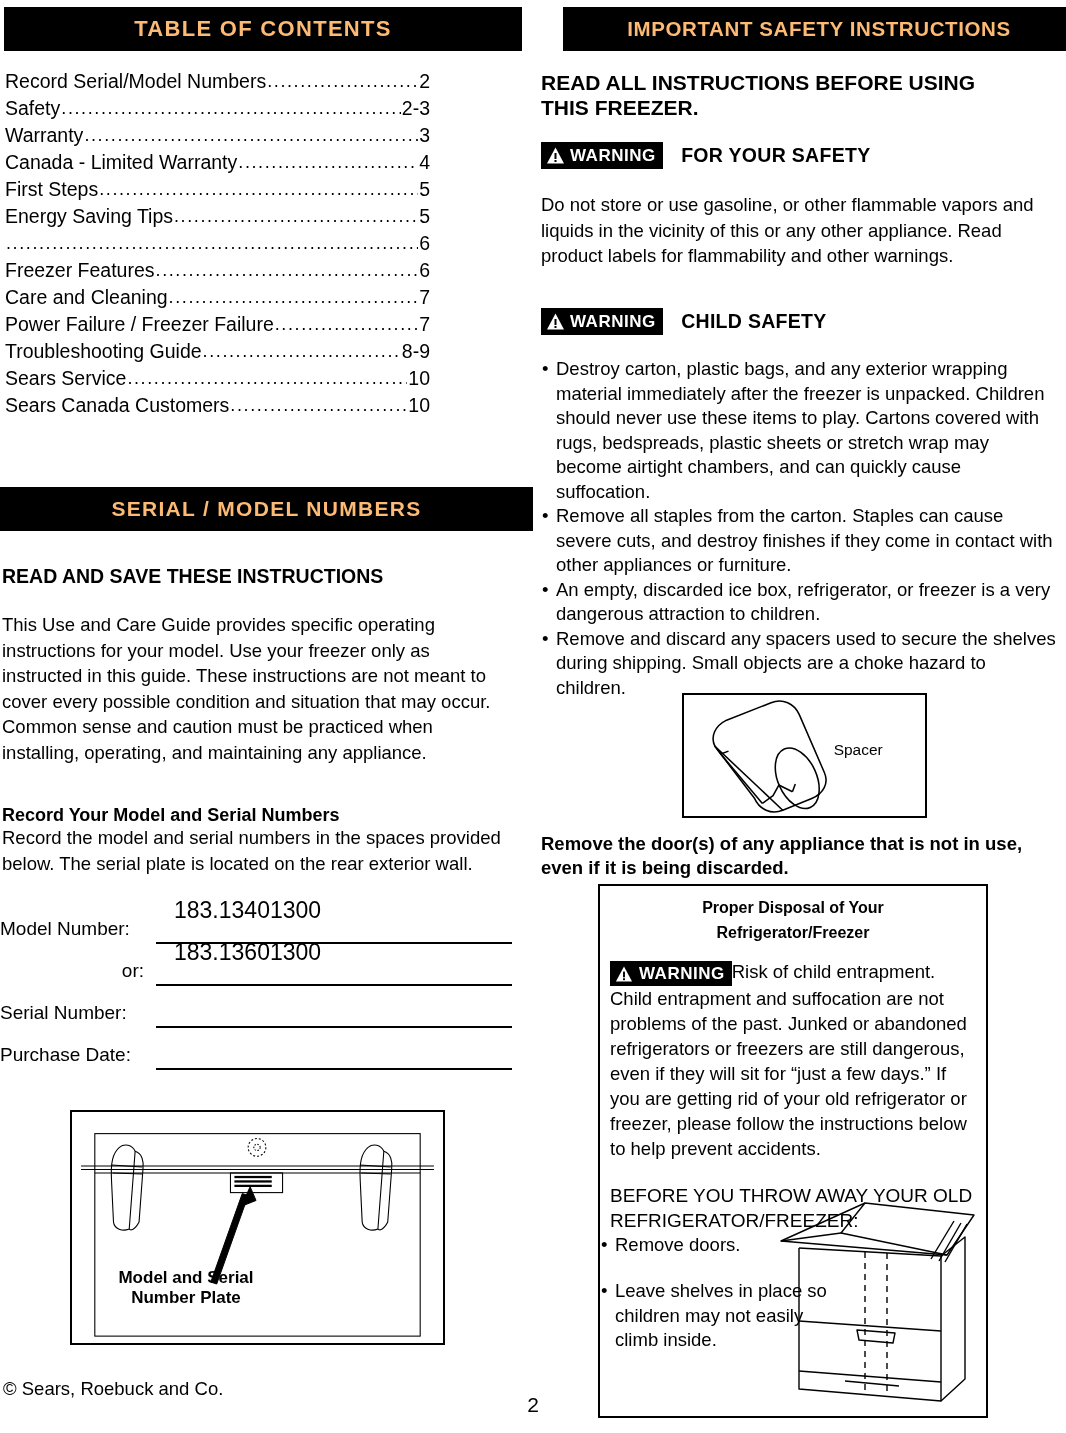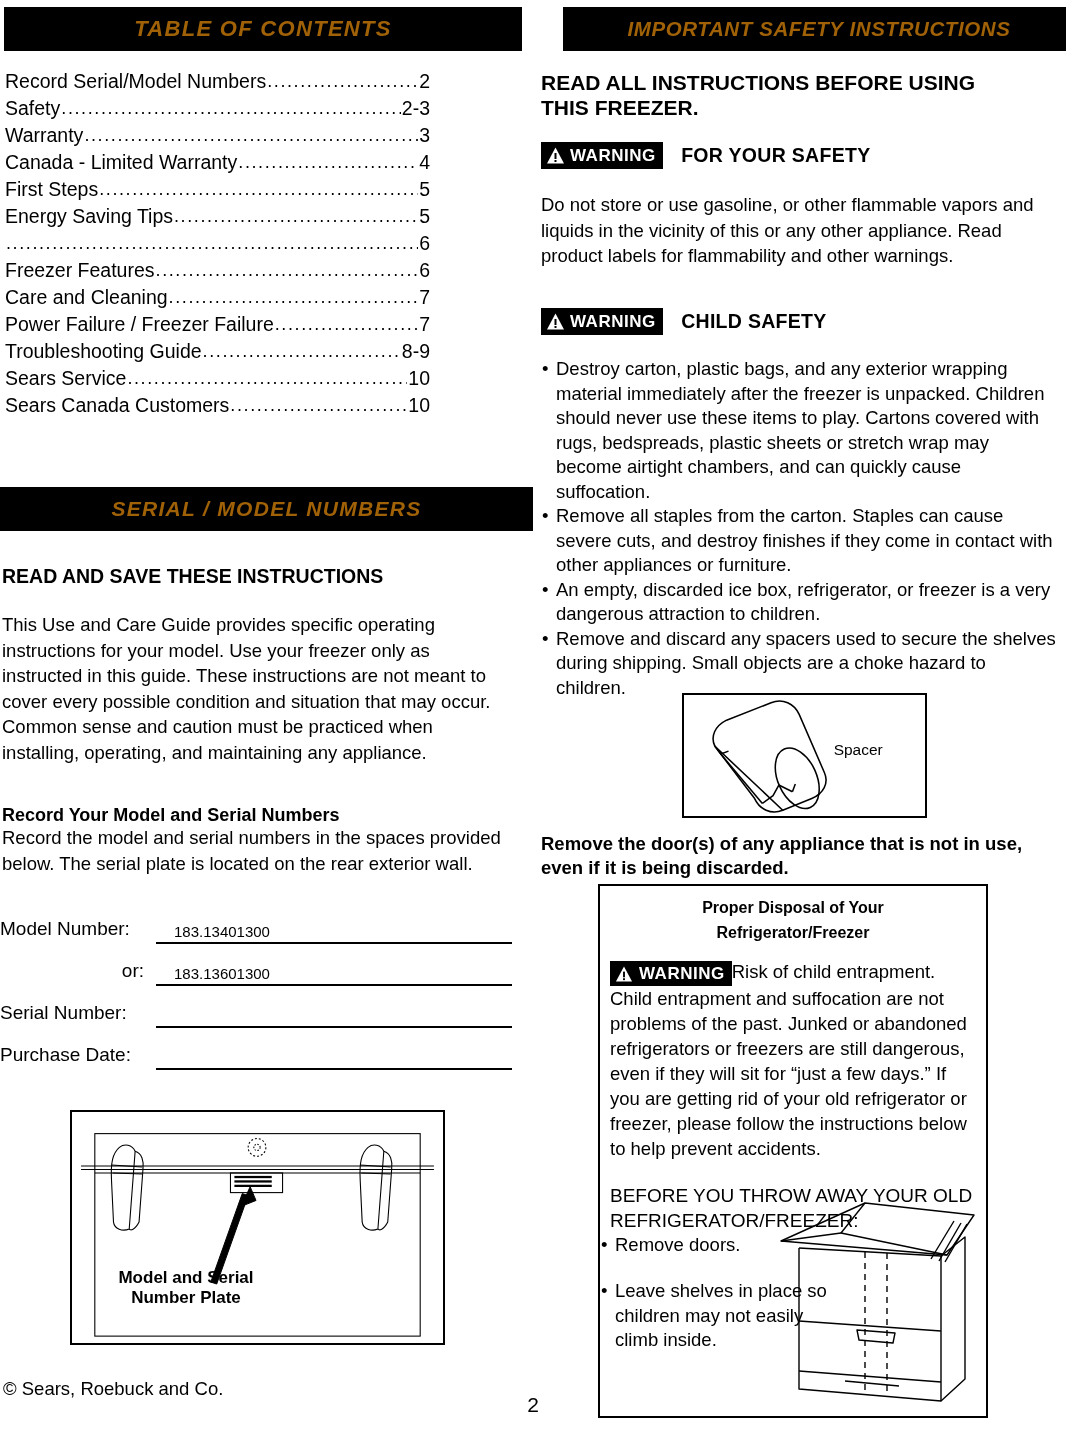--- a/index.html
+++ b/index.html
@@ -15,30 +15,29 @@
   }
   .page { position: relative; width: 1066px; height: 1433px; }
 
   
   .col-left  { position: absolute; left: 0px;   top: 0px; width: 533px; height: 1433px; }
   .col-right { position: absolute; left: 533px; top: 0px; width: 533px; height: 1433px; }
 
   
   .bar {
     background: #000000;
-    color: #a16207;
+    color: #fdba74;
     text-align: center;
     font-weight: bold;
     letter-spacing: 1.3px;
     font-size: 22px;
     line-height: 44px;
     height: 44px;
     white-space: nowrap;
     overflow: hidden;
-    font-style: italic;
   }
   .bar-toc { position: absolute; left: 4px;  top: 7px;  width: 518px; }
   .bar-ser { position: absolute; left: 0px;  top: 487px; width: 533px; font-size: 21px; }
   .bar-saf { position: absolute; left: 10px; top: 7px;  width: 512px; font-size: 20.5px; letter-spacing: 0.6px; margin-left: 20px; }
 
   
   .toc { position: absolute; left: 5px; top: 68px; width: 425px; }
   .toc-row {
     display: flex;
     align-items: baseline;
@@ -89,22 +88,22 @@
     flex: 1 1 auto;
     border-bottom: 2px solid #000;
     height: 26px;
     position: relative;
     margin-left: 8px;
     margin-right: 13px;
   }
   .field-value {
     position: absolute;
     left: 18px;
-    bottom: 2px;
-    font-size: 15px;
+    bottom: 18px;
+    font-size: 23px;
     white-space: nowrap;
   }
 
   
   .freezer-box {
     position: absolute;
     left: 70px;
     top: 1110px;
     width: 375px;
     height: 235px;

